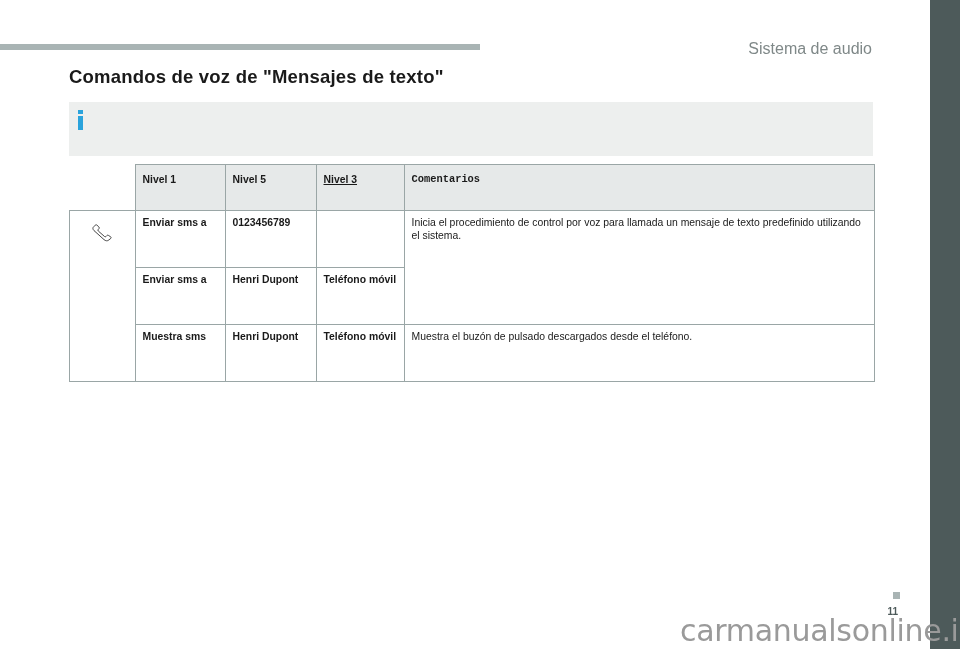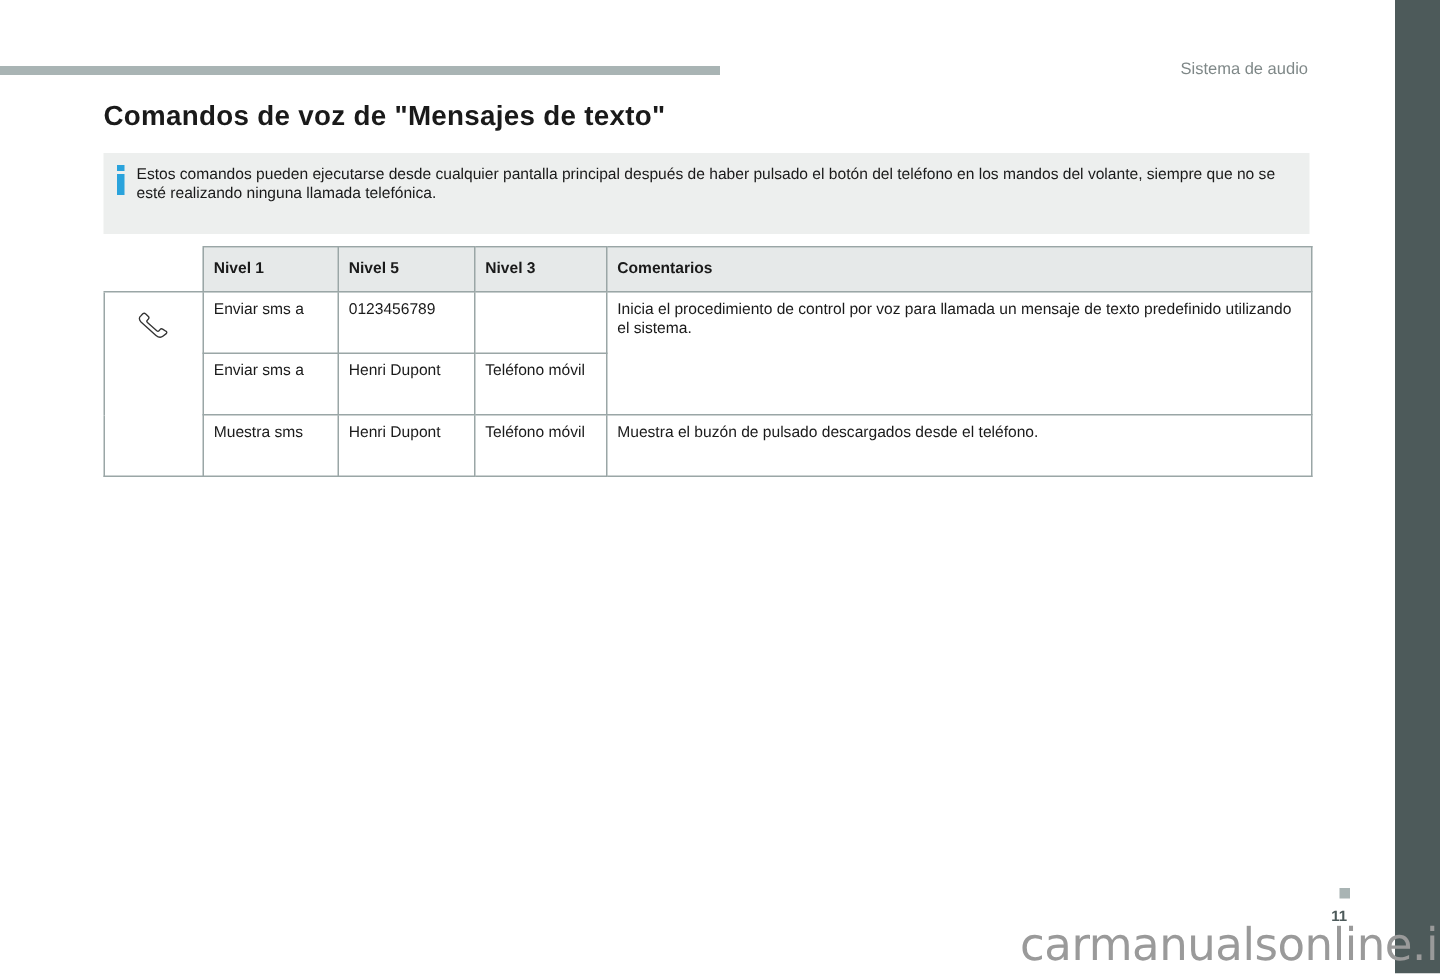--- a/index.html
+++ b/index.html
@@ -8,21 +8,21 @@
     background: #ffffff;
     font-family: "Liberation Sans", sans-serif;
     color: #1a1a1a;
   }
   .top-rule {
     position: absolute; left: 0; top: 44px; width: 480px; height: 6px;
     background: #a9b4b4;
   }
   .section-label {
     position: absolute; top: 40px; right: 88px;
-    font-size: 11px; color: #7f8888;
+    font-size: 16px; color: #7f8888;
   }
   .sidebar {
     position: absolute; right: 0; top: 0; width: 30px; height: 649px;
     background: #4d5a5a;
   }
   .page-title {
     position: absolute; left: 69px; top: 66px;
     font-size: 18.5px; font-weight: bold; color: #1a1a1a; margin: 0;
     letter-spacing: 0.2px;
   }
@@ -40,34 +40,34 @@
     font-size: 10.4px; line-height: 13px; color: #1a1a1a;
   }
   table.cmd {
     position: absolute; left: 69px; top: 164px;
     border-collapse: collapse;
     font-size: 10.4px;
   }
   table.cmd td, table.cmd th {
     border: 1px solid #9aa6a6;
     vertical-align: top; text-align: left;
-    padding: 5px 6px 4px 7px;
+    padding: 5px 6px 20px 7px;
     line-height: 13px;
   }
   table.cmd th {
     background: #e6e9e9; font-weight: bold; height: 21px; vertical-align: middle; padding-top: 4px;
   }
   table.cmd .blank-head { background: #ffffff; border-top: none; border-left: none; }
   table.cmd .icon-cell { background: #fff; text-align: center; }
-  .bold { font-weight: normal; }
+  .bold { font-weight: bold; }
   .c0 { width: 52px; }
   .c1 { width: 76px; }
   .c2 { width: 77px; }
-  .c3 { width: 74px; }
-  .c4 { width: 456px; }
+  .c3 { width: 74px; text-decoration: underline; }
+  .c4 { width: 456px; font-family: Liberation Mono, monospace; }
   .row1 td { height: 31px; }
   .row2 td { height: 31px; }
   .row3 td { height: 31px; }
   .phone-icon { display: inline-block; margin-top: 8px; }
   .page-marker {
     position: absolute; right: 60px; top: 592px; width: 7px; height: 7px; background: #a9b4b4;
   }
   .page-number {
     position: absolute; right: 62px; top: 606px; font-size: 10px; font-weight: bold; color: #4d5a5a;
   }
@@ -83,21 +83,20 @@
 <div class="section-label">Sistema de audio</div>
 <div class="sidebar"></div>
 
 <h1 class="page-title">Comandos de voz de "Mensajes de texto"</h1>
 
 <div class="info-box">
   <div class="info-icon">
     <div class="dot"></div>
       <div class="bar"></div>
   </div>
-  <div class="info-text">Estos comandos pueden ejecutarse desde cualquier pantalla principal después de haber pulsado el botón del teléfono en los mandos del volante, siempre que no se esté realizando ninguna llamada telefónica.</div>
 </div>
 
 <table class="cmd">
   <tbody>
       <tr>
     <th class="c0 blank-head"></th>
     <th class="c1">Nivel 1</th>
     <th class="c2">Nivel 5</th>
     <th class="c3">Nivel 3</th>
     <th class="c4">Comentarios</th>

